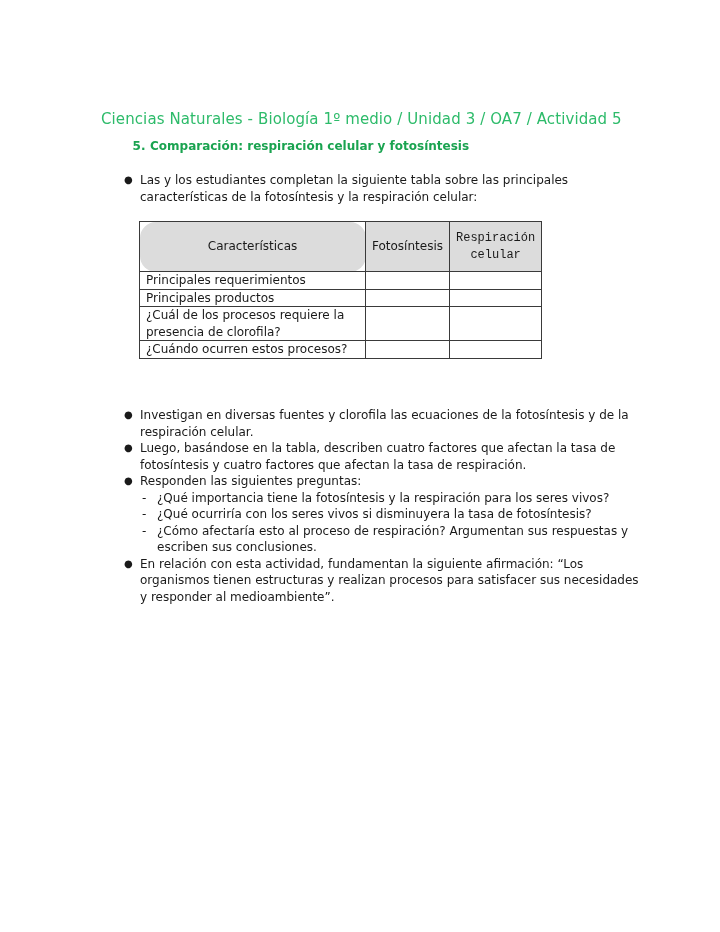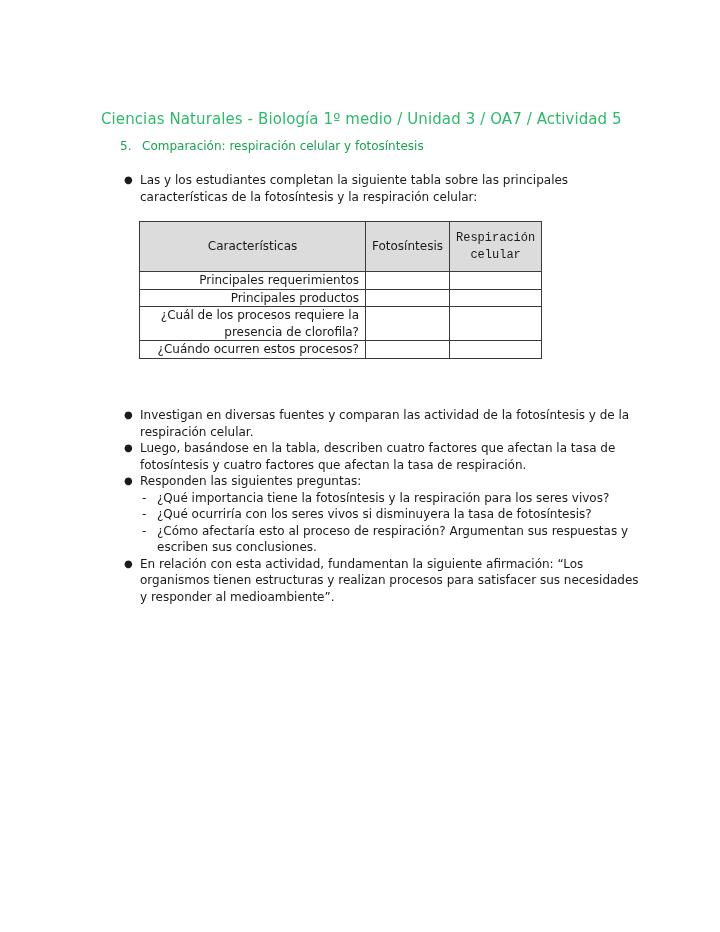--- a/index.html
+++ b/index.html
@@ -8,44 +8,45 @@
       font-family: "DejaVu Sans", "Liberation Sans", sans-serif;
       color: #1a1a1a; position: relative; overflow: hidden;
     }
     .header-title {
       position: absolute; left: 101px; top: 82px;
       font-size: 15px; color: #2dbb6a; letter-spacing: 0.1px;
       white-space: nowrap;
       margin-top: 28px;
     }
     .section-title {
-      position: absolute; left: 120px; top: 139px;
-      font-size: 12px; font-weight: normal; color: #1aa350;
+      position: absolute; left: 128px; top: 139px;
+      font-size: 12px; font-weight: bold; color: #1aa350;
       white-space: nowrap;
+      text-align: center;
     }
     .section-title .num { display: inline-block; width: 22px; }
     .bullet-block { position: absolute; left: 122px; font-size: 12px; line-height: 16.5px; width: 525px; }
     .bullet-item { position: relative; padding-left: 18px; }
     .bullet-item .dot {
       position: absolute; left: 2px; top: 0; font-size: 10px;
     }
     .sub-item { position: relative; padding-left: 17px; }
     .sub-item .dash { position: absolute; left: 2px; top: 0; }
     table.cmp {
       position: absolute; left: 139px; top: 221px;
       border-collapse: collapse; font-size: 12px;
     }
     table.cmp th, table.cmp td {
       border: 1px solid #3a3a3a; padding: 0 6px; vertical-align: top;
     }
     table.cmp th {
       background: #dcdcdc; font-weight: normal; text-align: center;
       vertical-align: middle; line-height: 16.5px;
     }
-    table.cmp td { line-height: 16.5px; text-align: right; }
+    table.cmp td { line-height: 16.5px; }
     .col1 { width: 213px; }
     .col2 { width: 70px; }
     .col3 { width: 59px; font-family: Liberation Mono, monospace; }
   </style>
 </head>
 <body>
 
 <div class="header-title">Ciencias Naturales - Biología 1º medio / Unidad 3 / OA7 / Actividad 5</div>
 
 <div class="section-title">
@@ -55,21 +56,21 @@
 <div class="bullet-block" style="top:172px;">
   <div class="bullet-item">
     <span class="dot">●</span>
     <span>Las y los estudiantes completan la siguiente tabla sobre las principales características de la fotosíntesis y la respiración celular:</span>
   </div>
 </div>
 
 <table class="cmp">
   <tbody>
       <tr>
-    <th class="col1" style="height:49px;">Características</th>
+    <th class="col1" style="height:49px;border-radius:16px;">Características</th>
     <th class="col2">Fotosíntesis</th>
     <th class="col3">Respiración celular</th>
   </tr>
   <tr>
     <td>Principales requerimientos</td>
     <td></td>
     <td></td>
   </tr>
   <tr>
     <td>Principales productos</td>
@@ -85,21 +86,21 @@
     <td>¿Cuándo ocurren estos procesos?</td>
     <td></td>
     <td></td>
   </tr>
 </tbody>
   </table>
 
 <div class="bullet-block" style="top:407px;">
   <div class="bullet-item">
     <span class="dot">●</span>
-    <span>Investigan en diversas fuentes y comparan las actividad de la fotosíntesis y de la respiración celular.</span>
+    <span>Investigan en diversas fuentes y clorofila las ecuaciones de la fotosíntesis y de la respiración celular.</span>
   </div>
   <div class="bullet-item">
     <span class="dot">●</span>
     <span>Luego, basándose en la tabla, describen cuatro factores que afectan la tasa de fotosíntesis y cuatro factores que afectan la tasa de respiración.</span>
   </div>
   <div class="bullet-item">
     <span class="dot">●</span>
     <span>Responden las siguientes preguntas:</span>
     <div class="sub-item">
       <span class="dash">-</span>

